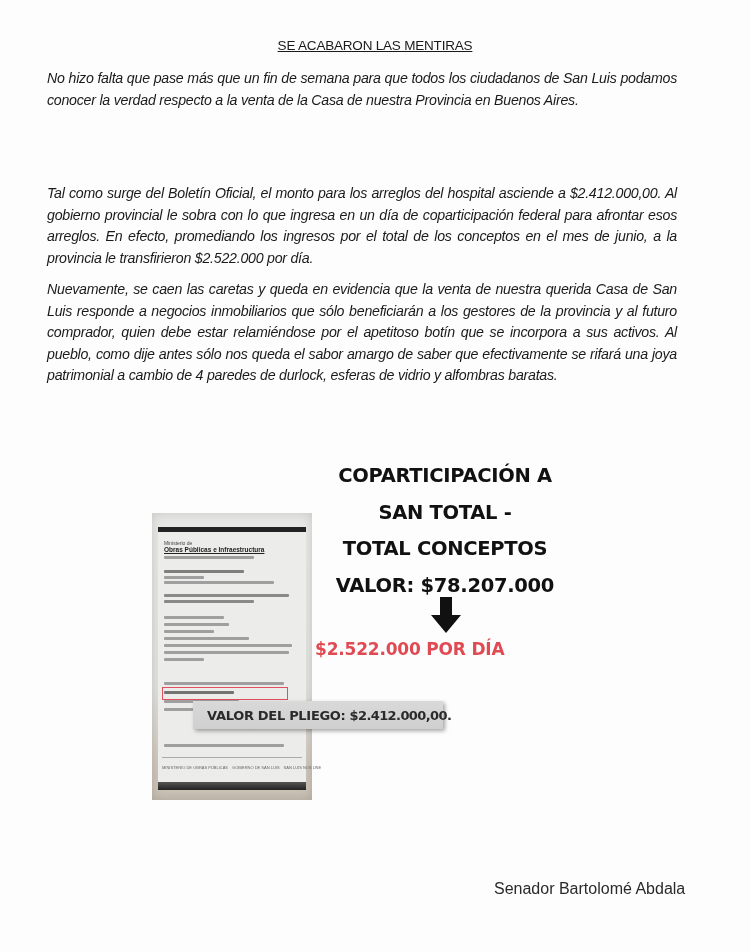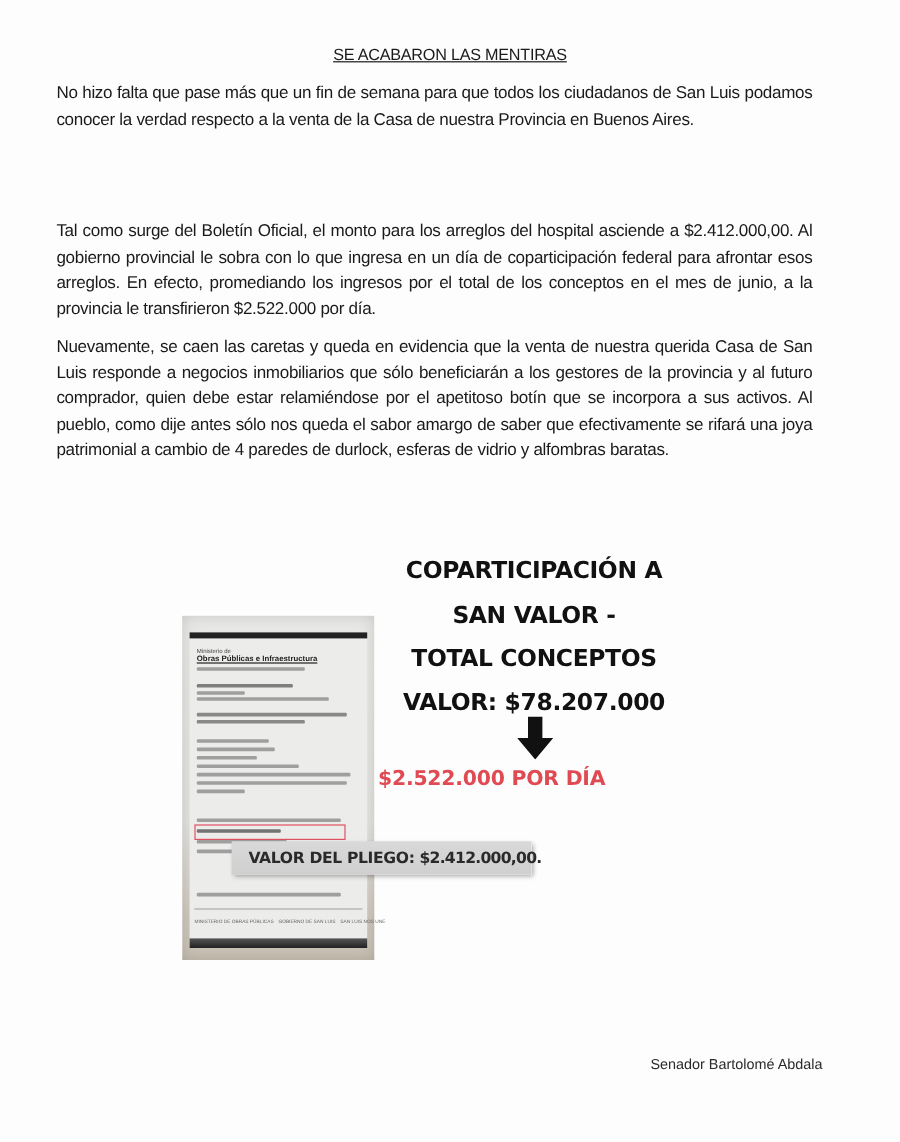--- a/index.html
+++ b/index.html
@@ -8,21 +8,21 @@
     font-family: "Liberation Sans", sans-serif; color: #1a1a1a;
   }
   .title {
     position: absolute; top: 38px; left: 0; width: 750px; text-align: center;
     font-size: 13.5px; text-decoration: underline; letter-spacing: -0.2px;
   }
   .body-text {
     position: absolute; left: 47px; width: 630px; font-size: 14.2px; line-height: 21.5px;
     text-align: justify; letter-spacing: -0.25px;
   }
-  .body-text p { margin: 0 0 21px 0; }
+  .body-text p { margin: 0 0 21px 0; font-style: italic; }
   #p1 { top: 68px; }
   #p2 { top: 183px; }
   #p3 { top: 279px; }
 
   .photo {
     position: absolute; left: 152px; top: 513px; width: 160px; height: 287px;
     background: linear-gradient(180deg, #e8e8e6 0%, #e2e2df 60%, #cfc7bd 88%, #c9c0b3 100%);
     box-shadow: inset 0 0 12px rgba(0,0,0,0.15);
   }
   .paper {
@@ -54,21 +54,21 @@
   }
   .arrow {
     position: absolute; left: 431px; top: 597px; width: 30px; height: 36px;
   }
   .per-day {
     position: absolute; left: 315px; top: 639px; width: 260px; text-align: left;
     font-family: "DejaVu Sans", sans-serif; font-weight: bold; font-size: 17px; color: #e04a52;
     letter-spacing: -0.2px;
   }
   .signature {
-    position: absolute; left: 494px; top: 880px; font-size: 12px; color: #2a2a2a; margin-left: 48px;
+    position: absolute; left: 494px; top: 880px; font-size: 16px; color: #2a2a2a;
   }
 </style>
 </head>
 <body>
 
 <div class="title">SE ACABARON LAS MENTIRAS</div>
 
 <div class="body-text" id="p1">
   <p>No hizo falta que pase más que un fin de semana para que todos los ciudadanos de San Luis podamos conocer la verdad respecto a la venta de la Casa de nuestra Provincia en Buenos Aires.</p>
 </div>
@@ -111,21 +111,21 @@
   </div>
 </div>
 
 <div class="pliego-callout">
   <b>VALOR DEL PLIEGO:</b>
   <span class="val">$2.412.000,00.</span>
 </div>
 
 <div class="copart">
   <div>COPARTICIPACIÓN A</div>
-  <div>SAN VALOR -</div>
+  <div>SAN TOTAL -</div>
   <div>TOTAL CONCEPTOS</div>
   <div>VALOR: $78.207.000</div>
 </div>
 
 <div class="arrow">
   <svg width="30" height="36" viewBox="0 0 30 36">
     <polygon points="9,0 21,0 21,18 30,18 15,36 0,18 9,18" fill="#111"></polygon>
   </svg>
 </div>
 

